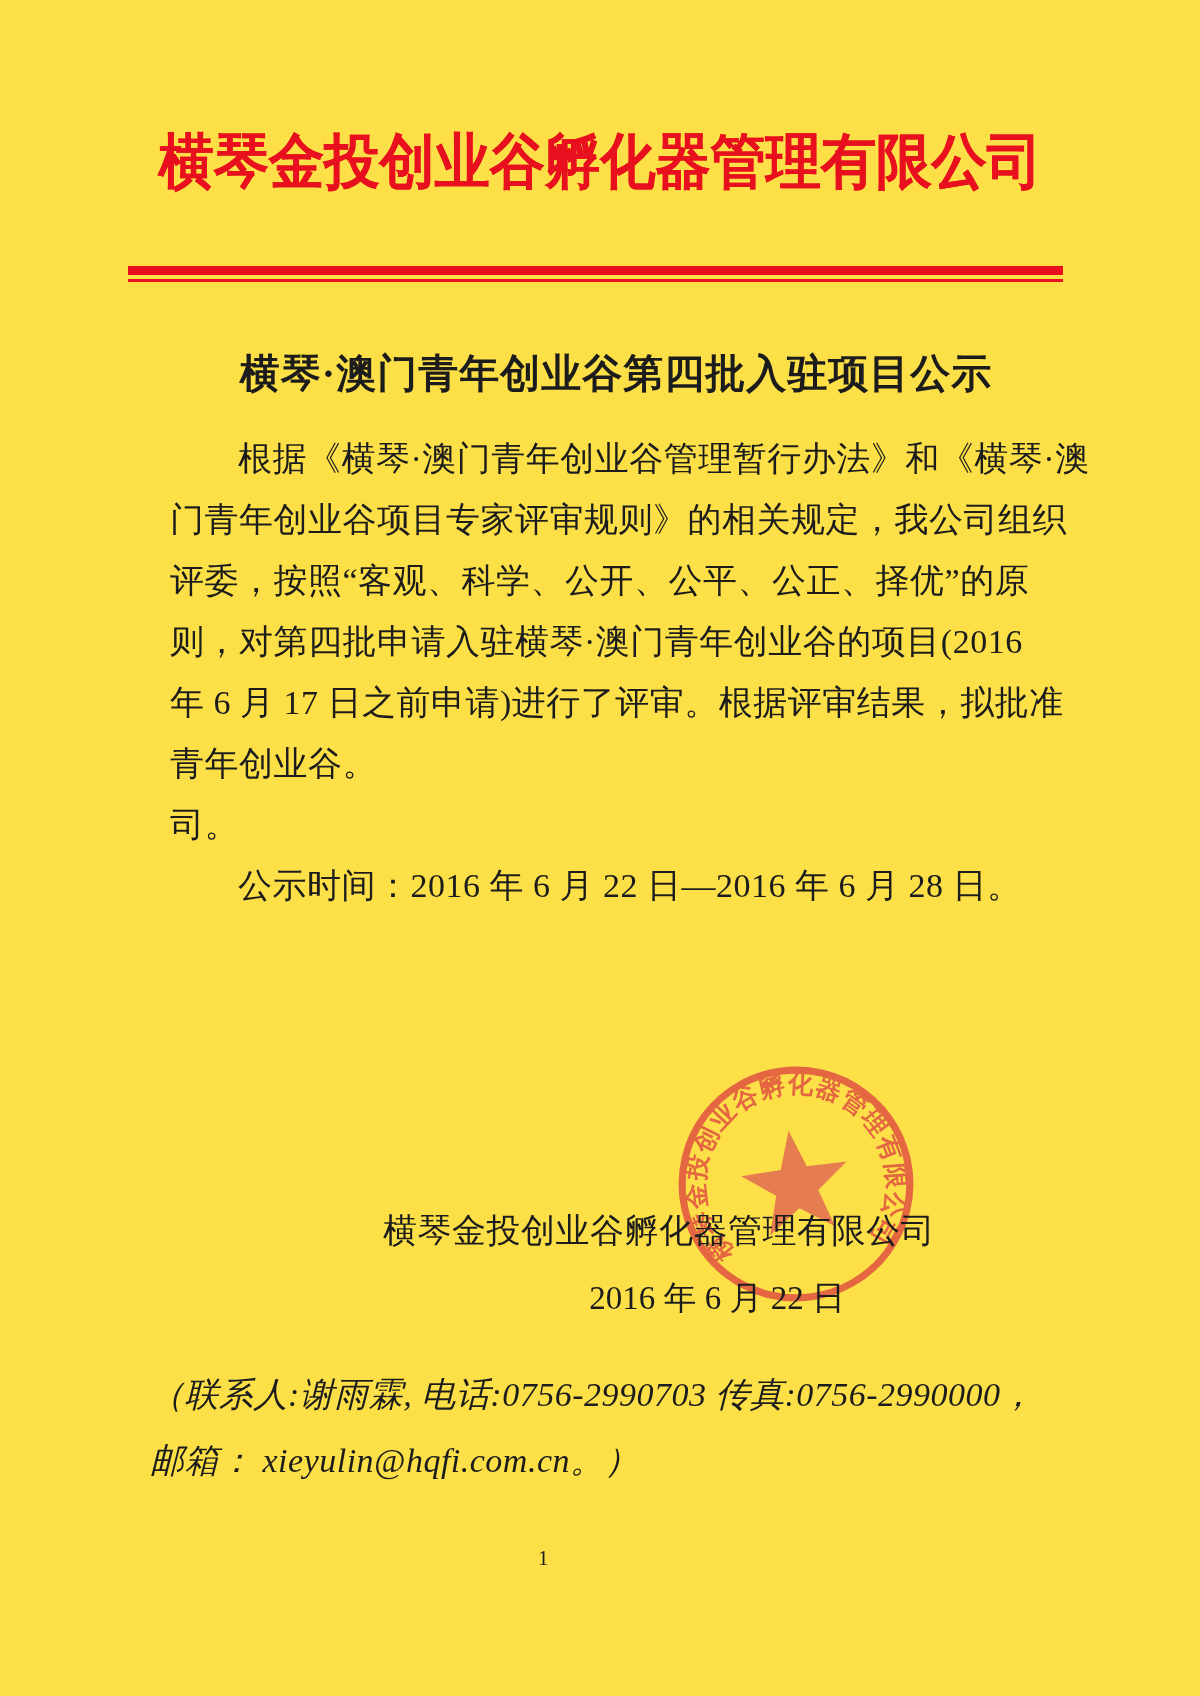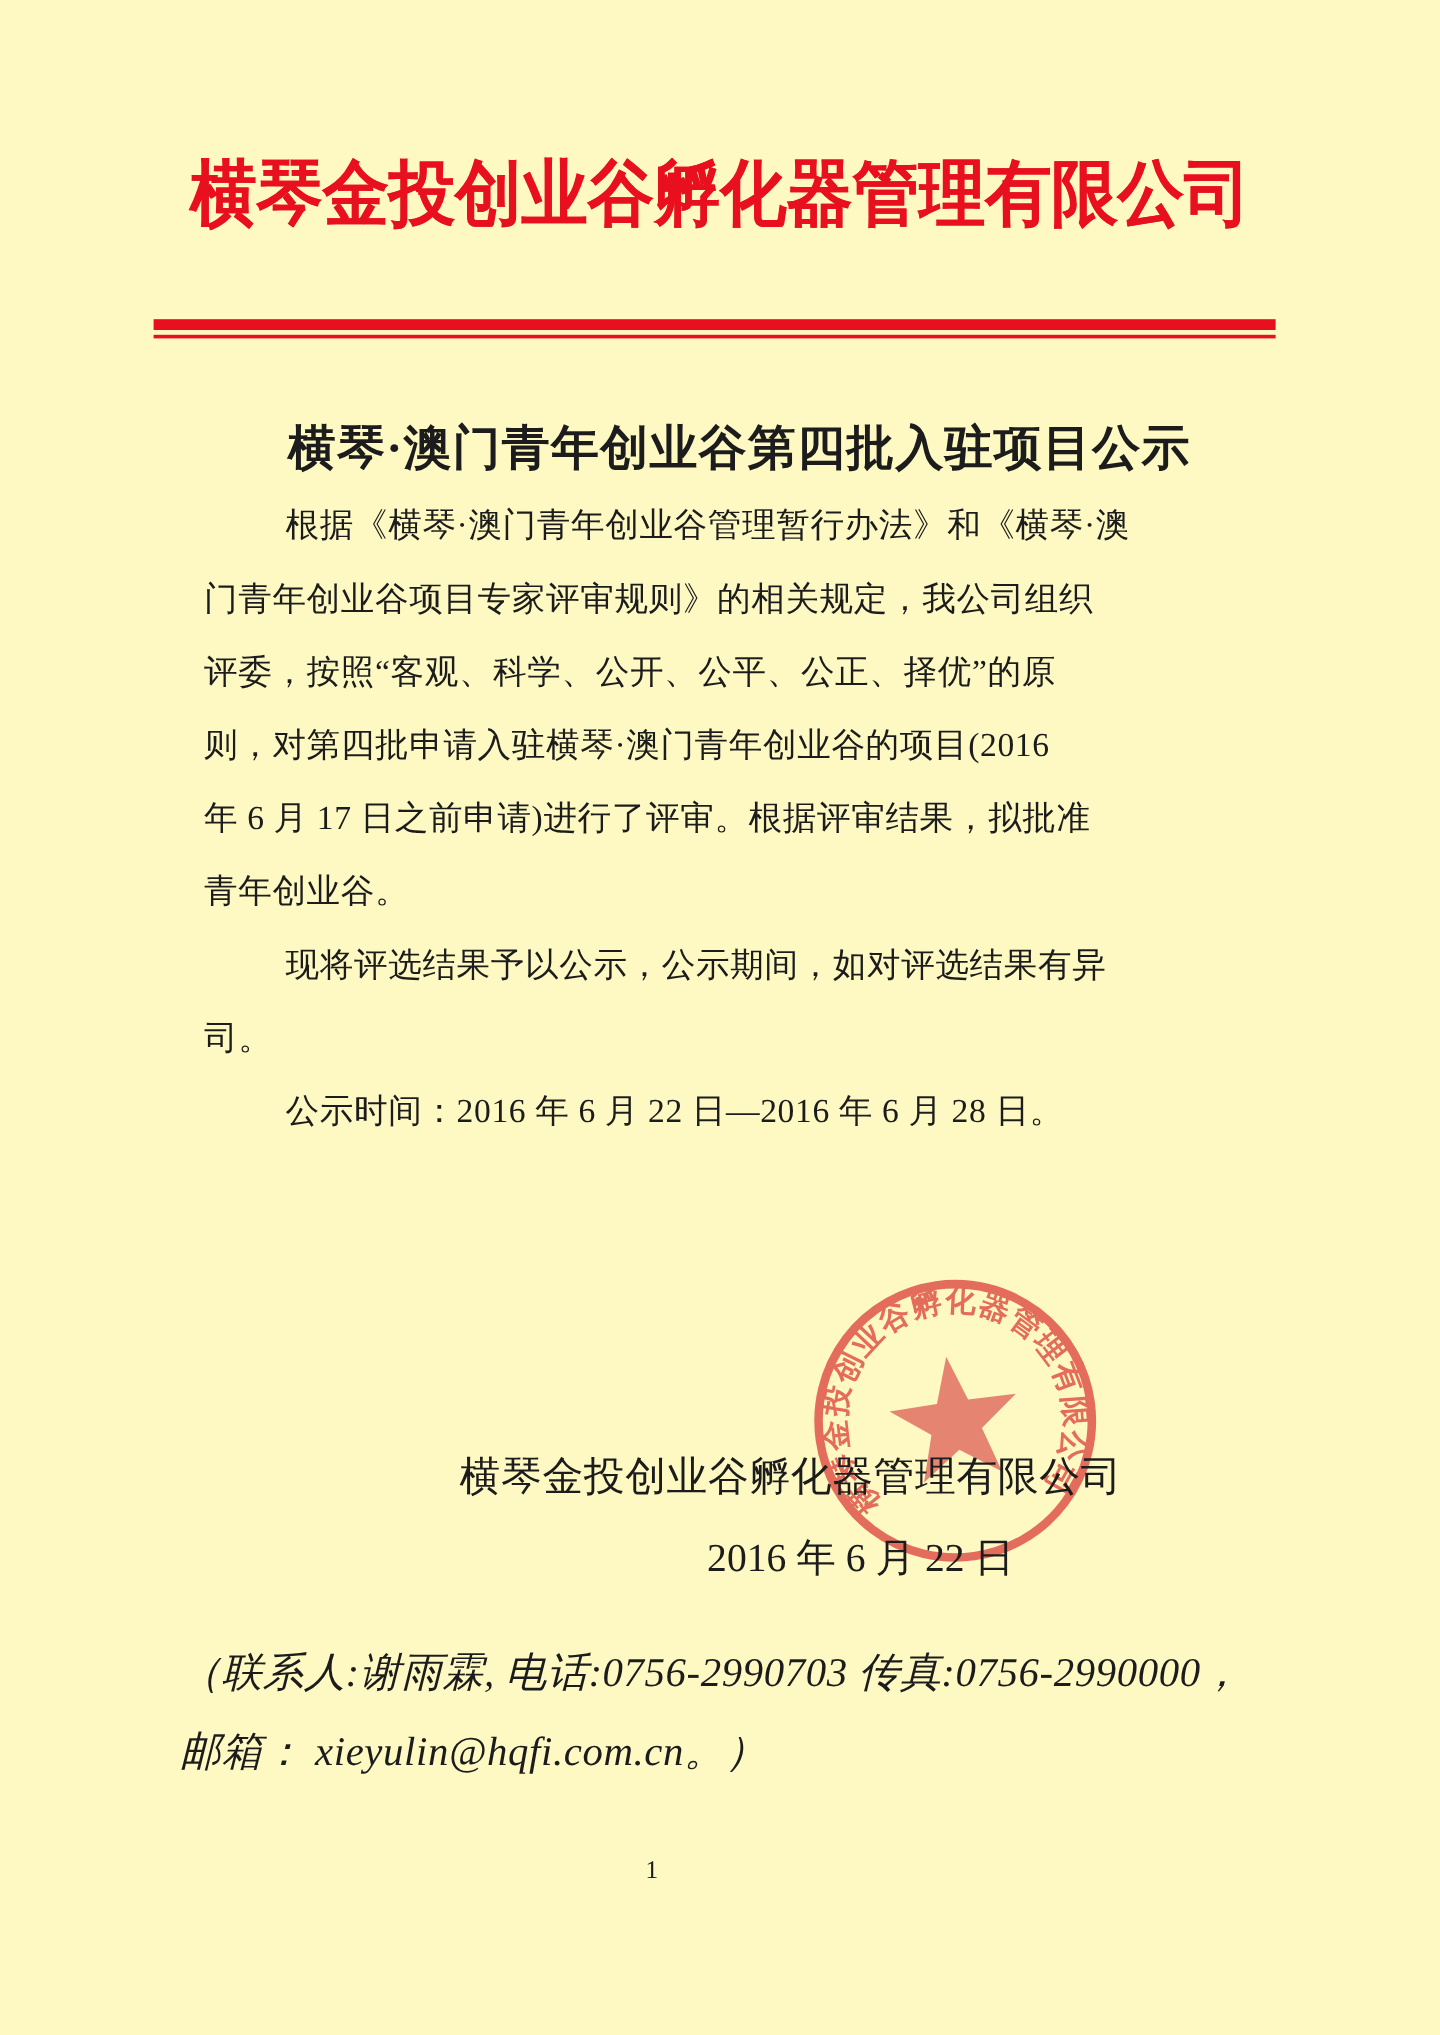--- a/index.html
+++ b/index.html
@@ -6,21 +6,21 @@
     margin: 0;
     padding: 0;
     background: #e9e9e9;
     font-family: "Liberation Serif", "DejaVu Serif", serif;
   }
   .page {
     position: relative;
     width: 1200px;
     height: 1696px;
     margin: 0 auto;
-    background: #fef9c3;
+    background: #fde047;
     overflow: hidden;
     color: #1c1c1c;
   }
   
   .letterhead {
     position: absolute;
     top: 122px;
     left: 0;
     width: 100%;
     text-align: center;
@@ -64,24 +64,24 @@
     text-align: center;
     font-size: 40px;
     font-weight: bold;
     letter-spacing: 1px;
     white-space: nowrap;
     margin-left: 16px;
   }
   
   .body-text {
     position: absolute;
-    top: 408px;
+    top: 428px;
     left: 170px;
     width: 860px;
-    font-size: 28px;
+    font-size: 34px;
   }
   .body-line {
     height: 61px;
     line-height: 61px;
     white-space: nowrap;
     letter-spacing: 0.5px;
   }
   .body-line.indent { padding-left: 68px; }
   
   .seal {
@@ -162,21 +162,20 @@
 
   <div class="doc-title">横琴·澳门青年创业谷第四批入驻项目公示</div>
 
   <div class="body-text">
     <div class="body-line indent">根据《横琴·澳门青年创业谷管理暂行办法》和《横琴·澳</div>
     <div class="body-line">门青年创业谷项目专家评审规则》的相关规定，我公司组织</div>
     <div class="body-line">评委，按照“客观、科学、公开、公平、公正、择优”的原</div>
     <div class="body-line">则，对第四批申请入驻横琴·澳门青年创业谷的项目(2016</div>
     <div class="body-line">年 6 月 17 日之前申请)进行了评审。根据评审结果，拟批准</div>
     <div class="body-line">青年创业谷。</div>
-    <div class="body-line indent">现将评选结果予以公示，公示期间，如对评选结果有异</div>
     <div class="body-line">司。</div>
     <div class="body-line indent">公示时间：2016 年 6 月 22 日—2016 年 6 月 28 日。</div>
   </div>
 
   <div class="seal">
     <svg viewBox="0 0 240 240" xmlns="http://www.w3.org/2000/svg">
       <g transform="rotate(-8,120,120)" opacity="0.9">
         <circle cx="120" cy="120" r="112" fill="none" stroke="#dd4742" stroke-width="7"></circle>
         <polygon points="120,67 132.9,104.2 172.3,105 140.9,128.8 152.3,166.5 120,144 87.7,166.5 99.1,128.8 67.7,105 107.1,104.2" fill="#dd5a55" opacity="0.92"></polygon>
         <defs>

